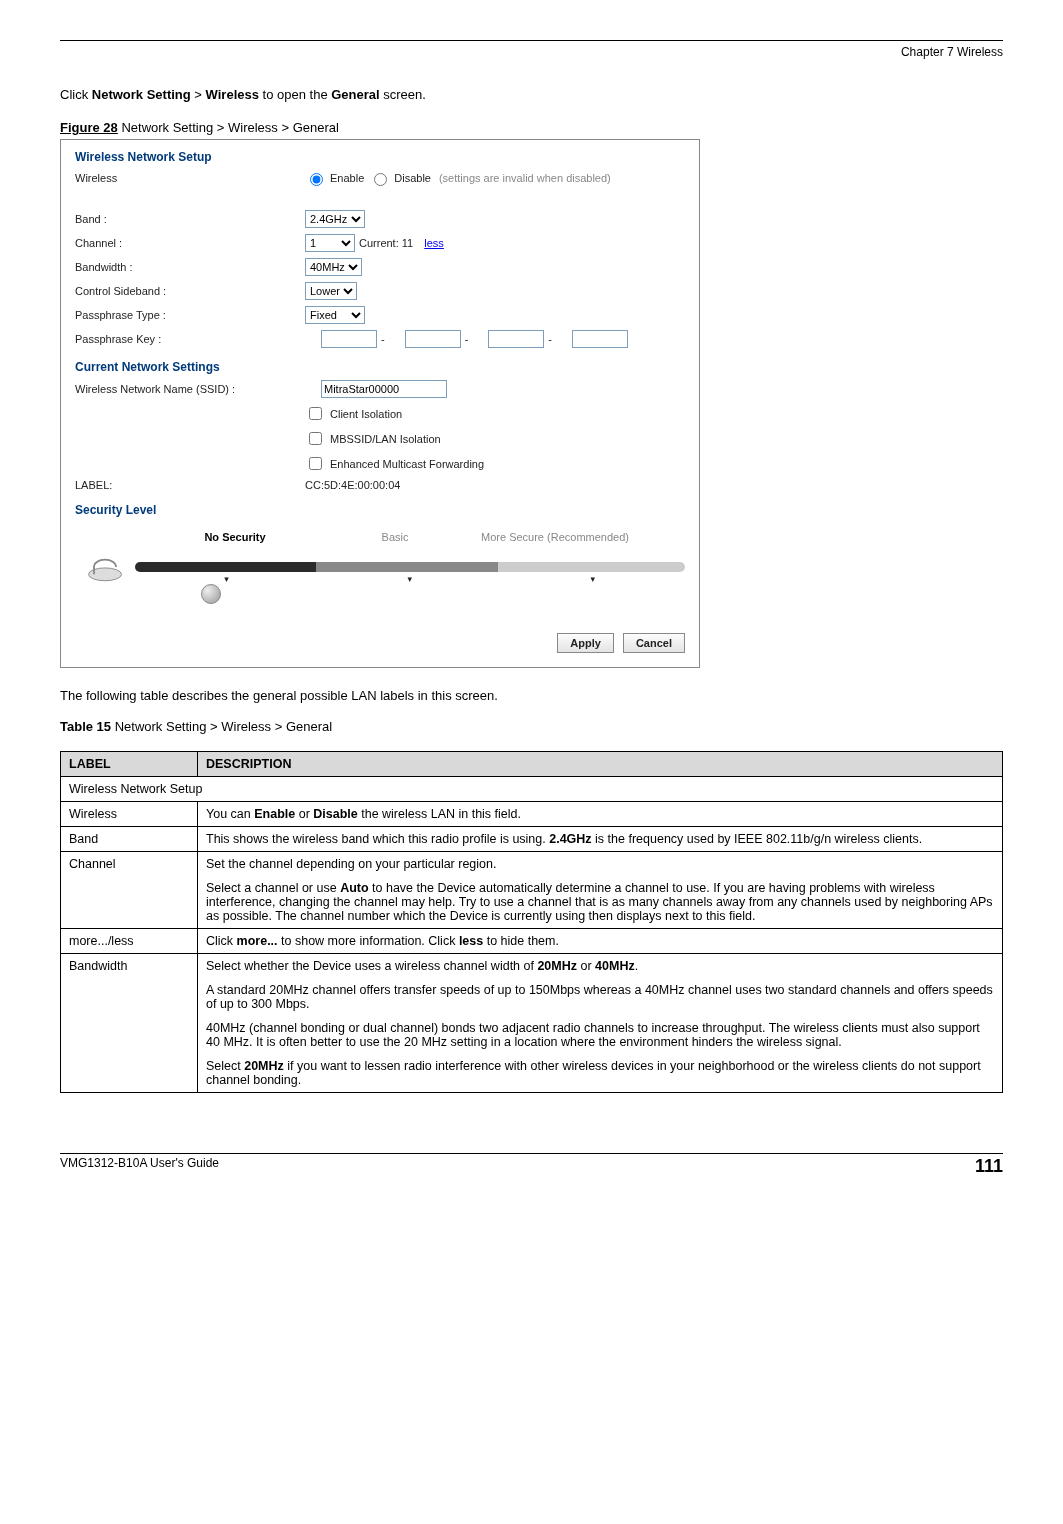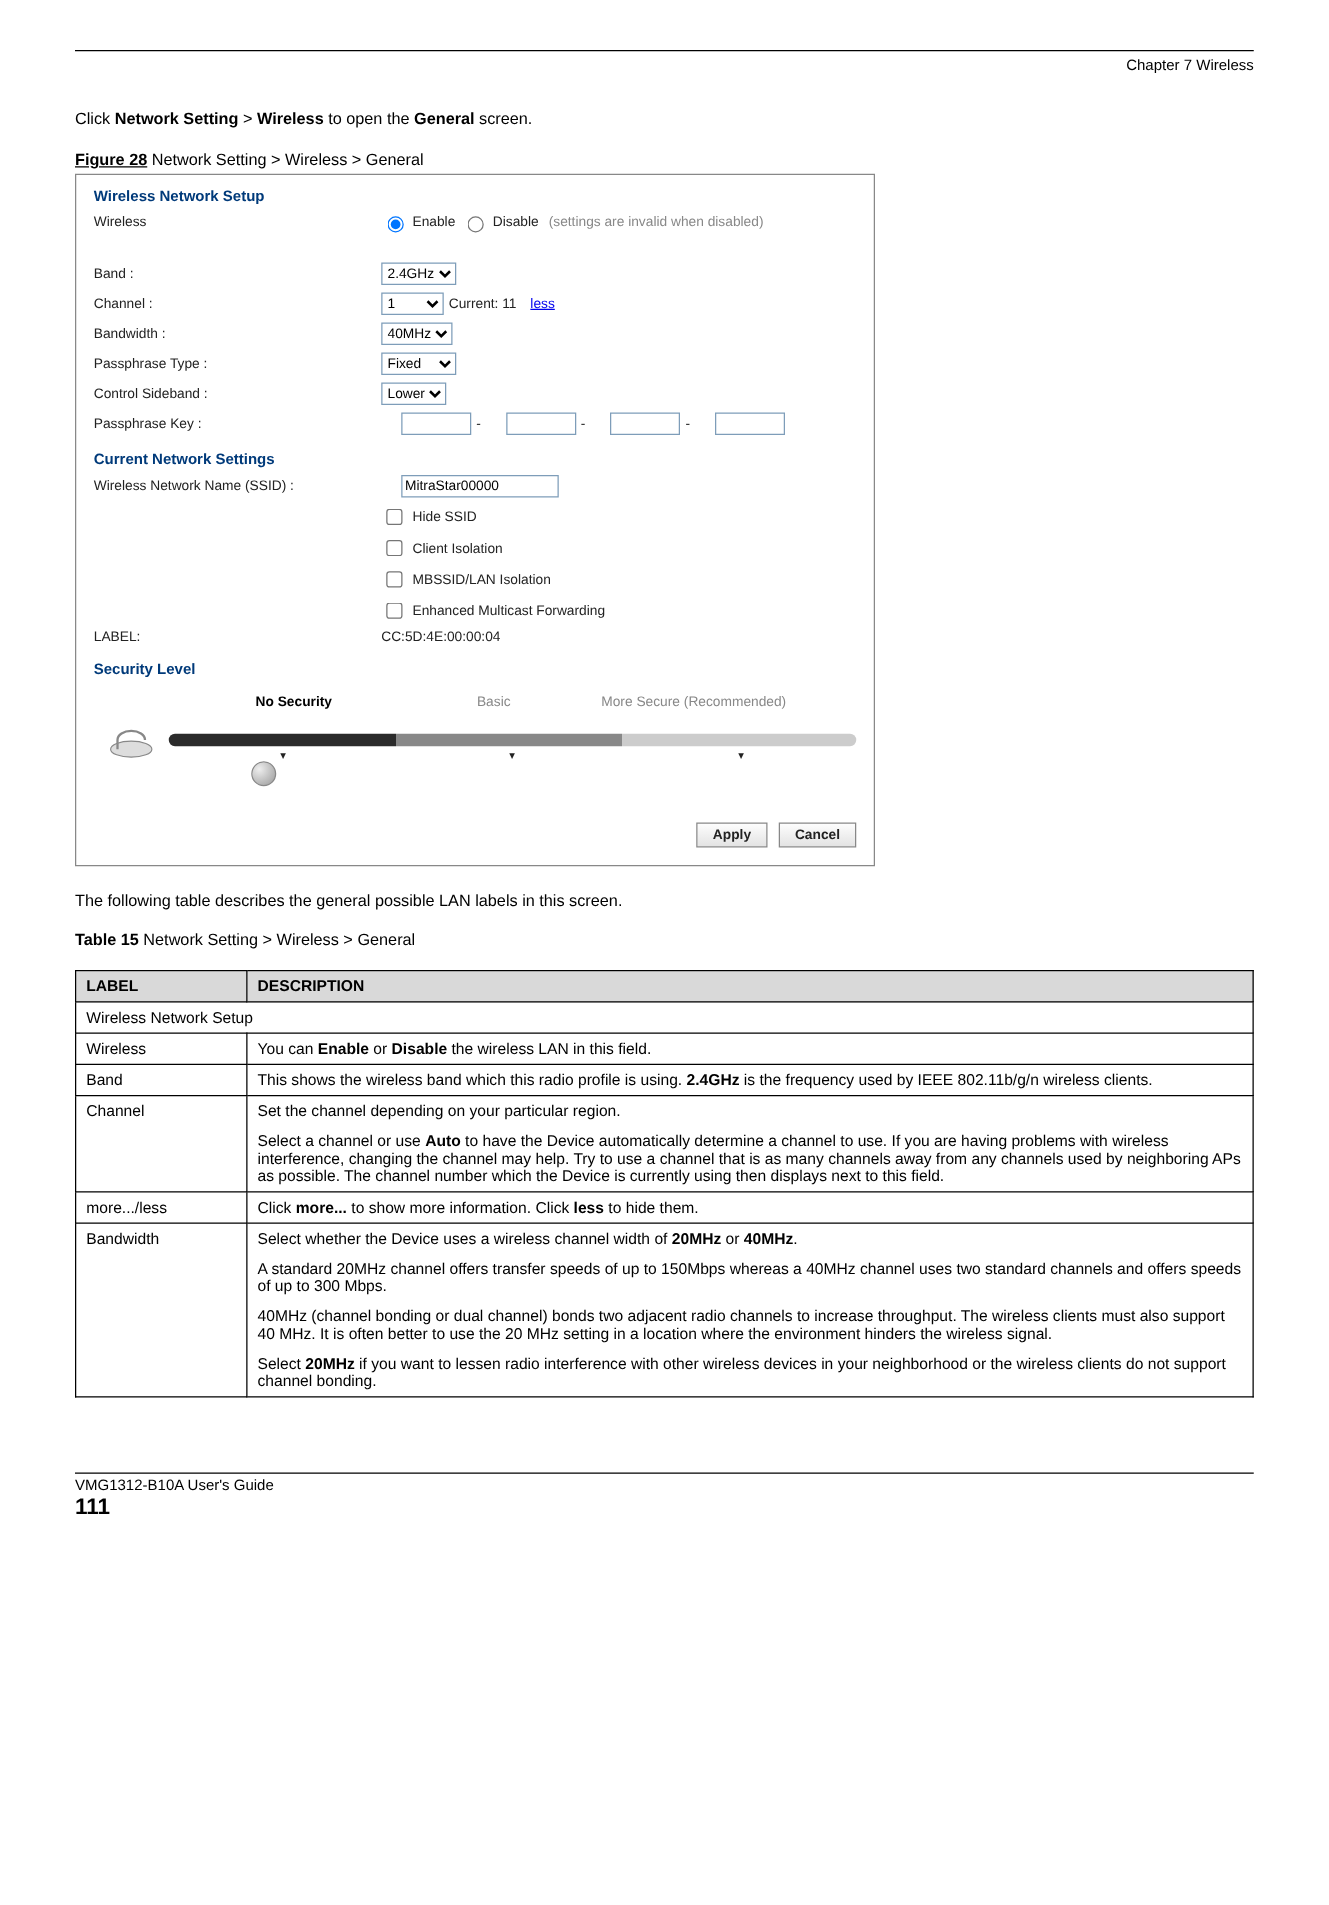--- a/index.html
+++ b/index.html
@@ -154,21 +154,20 @@
   table.desc td p { margin: 0 0 10px 0; }
   table.desc td p:last-child { margin-bottom: 0; }
   .label-col { width: 120px; }
   .footer {
     margin-top: 60px;
     display: flex;
     justify-content: space-between;
     font-size: 12px;
     border-top: 1.5px solid #000;
     padding-top: 2px;
-    flex-direction: column;
   }
   .footer .pg { font-size: 18px; font-weight: bold; }
 </style>
 </head>
 <body>
 
 <div class="header-line"></div>
 <div class="chapter">Chapter 7 Wireless</div>
 
 <div class="intro">Click <b>Network Setting</b> &gt; <b>Wireless</b> to open the <b>General</b> screen.</div>
@@ -209,30 +208,30 @@
   </div>
 
   <div class="ss-row">
     <div class="ss-label">Bandwidth :</div>
     <div class="ss-ctrl">
       <select><option>40MHz</option></select>
     </div>
   </div>
 
   <div class="ss-row">
+    <div class="ss-label">Control Sideband :</div>
+    <div class="ss-ctrl">
+      <select><option>Lower</option></select>
+    </div>
+  </div>
+
+  <div class="ss-row">
     <div class="ss-label">Passphrase Type :</div>
     <div class="ss-ctrl">
       <select style="width:60px"><option>Fixed</option></select>
-    </div>
-  </div>
-
-  <div class="ss-row">
-    <div class="ss-label">Control Sideband :</div>
-    <div class="ss-ctrl">
-      <select><option>Lower</option></select>
     </div>
   </div>
 
   <div class="ss-row">
     <div class="ss-label">Passphrase Key :</div>
     <div class="ss-ctrl">
       <input type="text" style="width: 50px;"> -
       <input type="text" style="width: 50px;"> -
       <input type="text" style="width: 50px;"> -
       <input type="text" style="width: 50px;">
@@ -241,27 +240,20 @@
 
   <div class="ss-title" style="margin-top:12px">Current Network Settings</div>
 
   <div class="ss-row">
     <div class="ss-label">Wireless Network Name (SSID) :</div>
     <div class="ss-ctrl">
       <input type="text" style="width: 120px;" value="MitraStar00000">
     </div>
   </div>
 
-  <div class="ss-row">
-      <div class="ss-label"></div>
-      <div class="ss-ctrl">
-        <input type="checkbox" class="ss-check" style="">
-        <label>Hide SSID</label>
-      </div>
-    </div>
   <div class="ss-row">
       <div class="ss-label"></div>
       <div class="ss-ctrl">
         <input type="checkbox" class="ss-check" style="">
         <label>Client Isolation</label>
       </div>
     </div>
   <div class="ss-row">
       <div class="ss-label"></div>
       <div class="ss-ctrl">

